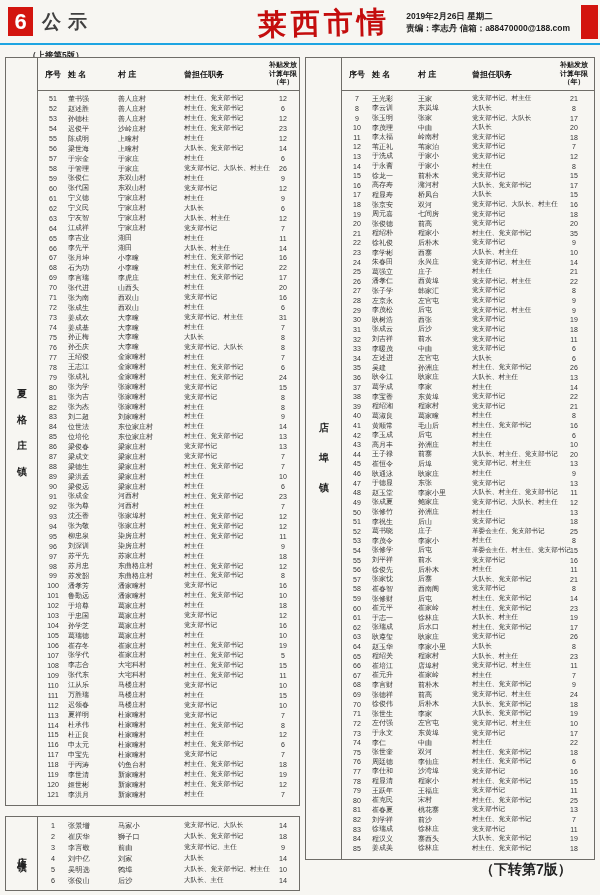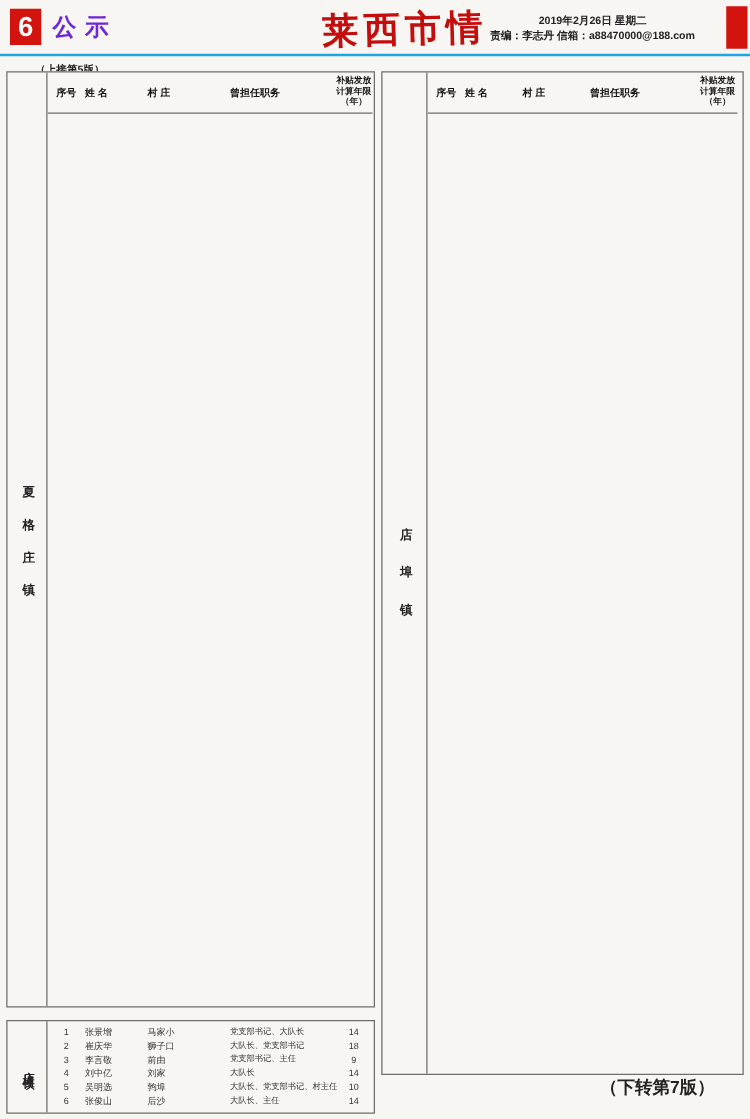--- a/index.html
+++ b/index.html
@@ -3,44 +3,44 @@
 <meta charset="utf-8">
 <style>
   html,body{margin:0;padding:0;}
   body{font-family:"Liberation Sans",sans-serif;background:#e8e6e1;}
   #page{position:relative;width:600px;height:895px;background:#f7f6f2;overflow:hidden;color:#222;}
 
   
   #hdr{position:absolute;left:0;top:0;width:600px;height:43px;}
   .pagenum{position:absolute;left:8px;top:7px;width:25px;height:29px;background:#d3140e;color:#fff;
            font-weight:bold;font-size:22px;display:flex;align-items:center;justify-content:center;}
-  .section-title{position:absolute;left:42px;top:9px;font-size:19px;font-weight:bold;letter-spacing:7px;color:#6d28d9;}
+  .section-title{position:absolute;left:42px;top:9px;font-size:19px;font-weight:bold;letter-spacing:7px;color:#404040;}
   .masthead{position:absolute;left:258px;top:4px;font-size:29px;font-weight:900;color:#c40d0d;
             letter-spacing:4px;transform:rotate(-1.5deg);font-family:"Liberation Serif",serif;}
-  .hdr-right{position:absolute;right:44px;top:10px;text-align:center;font-size:8.5px;line-height:12px;color:#222;font-weight:bold;}
+  .hdr-right{position:absolute;right:30px;top:10px;text-align:left;font-size:8.5px;line-height:12px;color:#222;font-weight:bold;}
   .red-block{position:absolute;right:2px;top:5px;width:17px;height:34px;background:#d3140e;}
   .blue-rule{position:absolute;left:0;top:43px;width:600px;height:2px;background:#1ea5e2;}
 
   .cont-top{position:absolute;left:28px;top:50px;font-size:8.5px;font-weight:bold;color:#222;}
   .cont-bottom{position:absolute;left:480px;top:861px;font-size:14px;font-weight:bold;color:#222;}
 
   
   .tbox{position:absolute;border:1px solid #6f6d68;background:#f7f6f2;display:flex;}
   #boxL1{left:5px;top:57px;width:293px;height:747px;}
   #boxL2{left:5px;top:816px;width:293px;height:73px;}
   #boxR{left:305px;top:57px;width:288px;height:801px;}
 
   .labelcol{width:31px;border-right:1px solid #6f6d68;display:flex;align-items:center;justify-content:center;flex:none;}
   #boxR .labelcol{width:35px;}
   .town{writing-mode:vertical-lr;text-orientation:upright;font-weight:bold;font-size:10px;color:#222;}
   .town.wide{letter-spacing:26px;}
   .town.mid{letter-spacing:30px;}
   .town.tight{letter-spacing:3px;font-size:9.5px;}
 
-  .tcontent{flex:1;display:flex;flex-direction:row;overflow:hidden;}
+  .tcontent{flex:1;display:flex;flex-direction:column;overflow:hidden;}
   .thead{display:flex;align-items:center;height:32px;border-bottom:1px solid #6f6d68;font-weight:bold;font-size:8px;color:#111;flex:none;}
   .thead .yr2{display:flex;flex-direction:column;align-items:center;justify-content:center;font-size:7px;line-height:8.5px;}
 
   .rows{flex:1;padding-top:3px;}
   .row{display:flex;align-items:center;font-size:7px;color:#333;white-space:nowrap;}
   #boxL1 .row{height:9.95px;}
   #boxL2 .row{height:11px;font-size:7.2px;}
   #boxR  .row{height:9.62px;}
 
   .c{overflow:visible;flex:none;}

